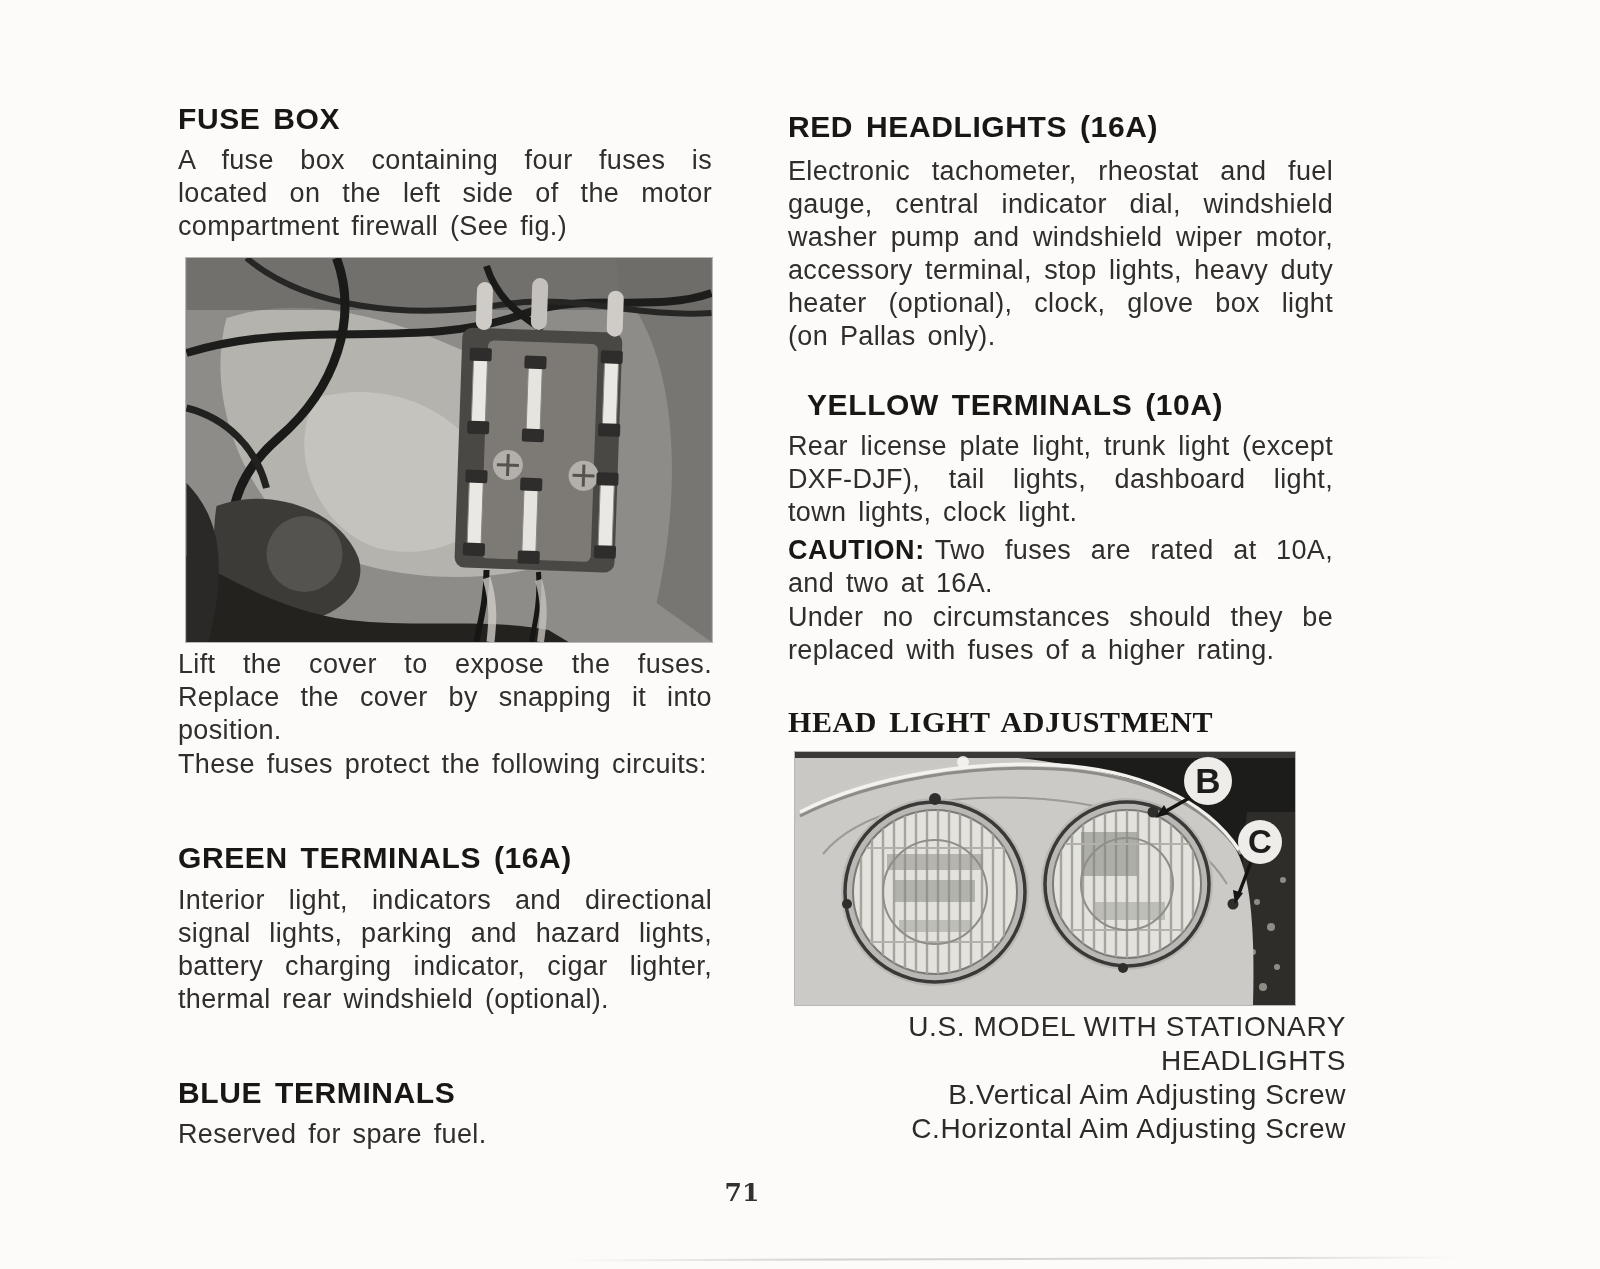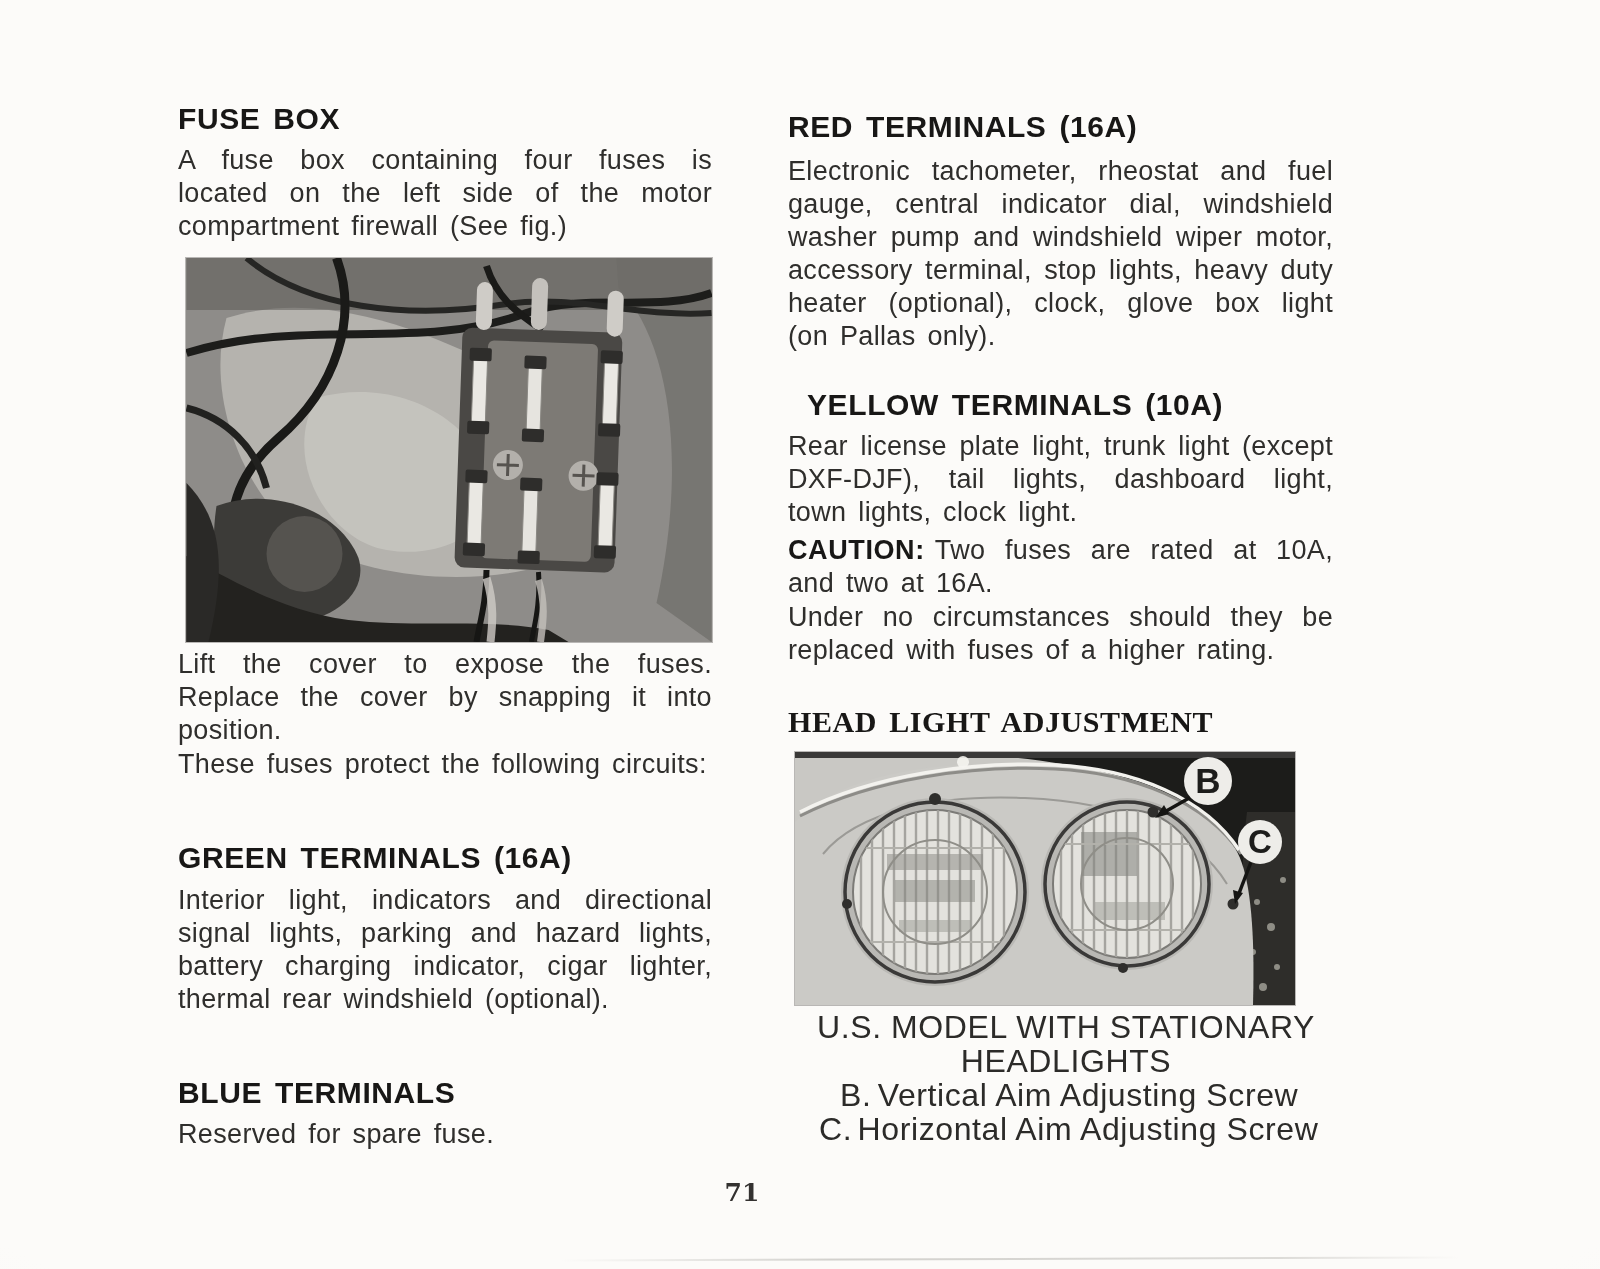--- a/index.html
+++ b/index.html
@@ -31,25 +31,25 @@
     font-size: 27px;
     line-height: 33px;
     letter-spacing: 0.35px;
     word-spacing: 4px;
     color: #2f2e2c;
     text-align: justify;
   }
   .bodytext p + p { margin-top: 1px; }
   .caution-label { font-weight: bold; color: #181716; margin-right: 10px; letter-spacing: 0.6px; }
   .caption {
-    font-size: 32px;
+    font-size: 28px;
     line-height: 34px;
     letter-spacing: 0.6px;
     color: #2c2b29;
-    text-align: center;
+    text-align: right;
   }
   .caption .cap-letter { display: inline-block; min-width: 44px; }
   .photo-frame {
     position: absolute;
     box-shadow: 0 0 0 1px rgba(60,58,55,.35);
     background: #8e8c89;
   }
   .photo-frame svg { display: block; }
   .page-number {
     position: absolute;
@@ -136,23 +136,23 @@
   <div class="block bodytext" style="left:178px; top:648px; width:534px;">Lift the cover to expose the fuses. Replace the cover by snapping it into position.</div>
 
   <div class="block bodytext" style="left:178px; top:748px; width:534px;">These fuses protect the following circuits:</div>
 
   <div class="block heading" style="left:178px; top:841px; width:534px;">GREEN TERMINALS (16A)</div>
 
   <div class="block bodytext" style="left:178px; top:884px; width:534px;">Interior light, indicators and directional signal lights, parking and hazard lights, battery charging indicator, cigar lighter, thermal rear windshield (optional).</div>
 
   <div class="block heading" style="left:178px; top:1076px; width:534px;">BLUE TERMINALS</div>
 
-  <div class="block bodytext" style="left:178px; top:1118px; width:534px;">Reserved for spare fuse.</div>
-
-  <div class="block heading" style="left:788px; top:110px; width:545px;">RED TERMINALS (16A)</div>
+  <div class="block bodytext" style="left:178px; top:1118px; width:534px;">Reserved for spare fuel.</div>
+
+  <div class="block heading" style="left:788px; top:110px; width:545px;">RED HEADLIGHTS (16A)</div>
 
   <div class="block bodytext" style="left:788px; top:155px; width:545px;">Electronic tachometer, rheostat and fuel gauge, central indicator dial, windshield washer pump and windshield wiper motor, accessory terminal, stop lights, heavy duty heater (optional), clock, glove box light (on Pallas only).</div>
 
   <div class="block heading" style="left:788px; top:388px; width:545px;margin-left:19px;">YELLOW TERMINALS (10A)</div>
 
   <div class="block bodytext" style="left:788px; top:430px; width:545px;">Rear license plate light, trunk light (except DXF-DJF), tail lights, dashboard light, town lights, clock light.</div>
 
   <div class="block bodytext" style="left:788px; top:534px; width:545px;">
     <p><span class="caution-label">CAUTION:</span><span>Two fuses are rated at 10A, and two at 16A.</span></p>
     <p>Under no circumstances should they be replaced with fuses of a higher rating.</p>

